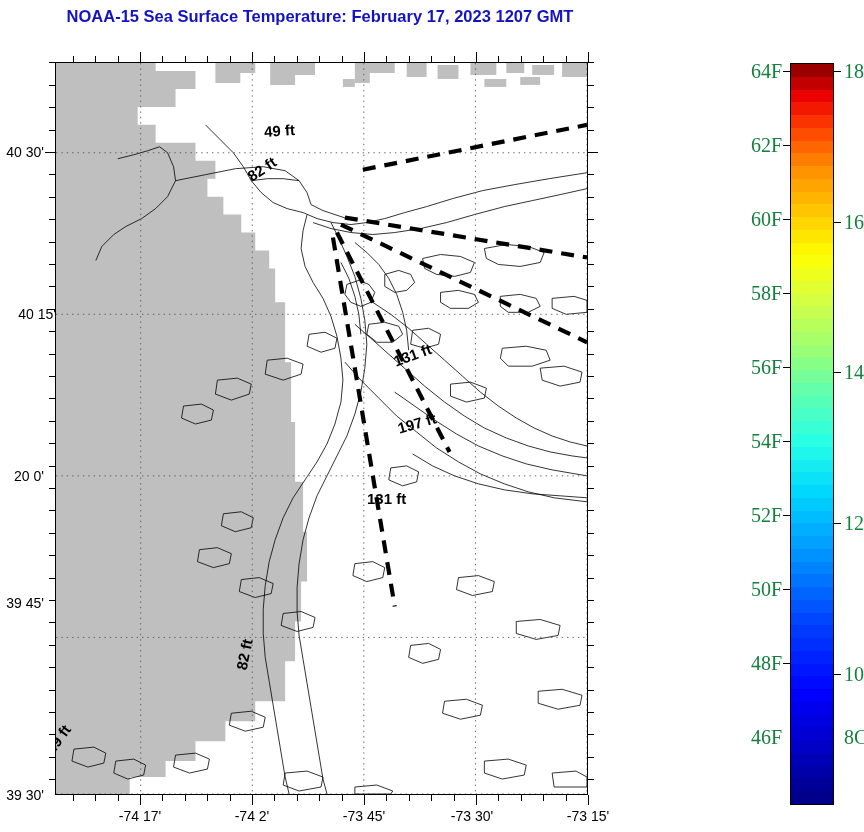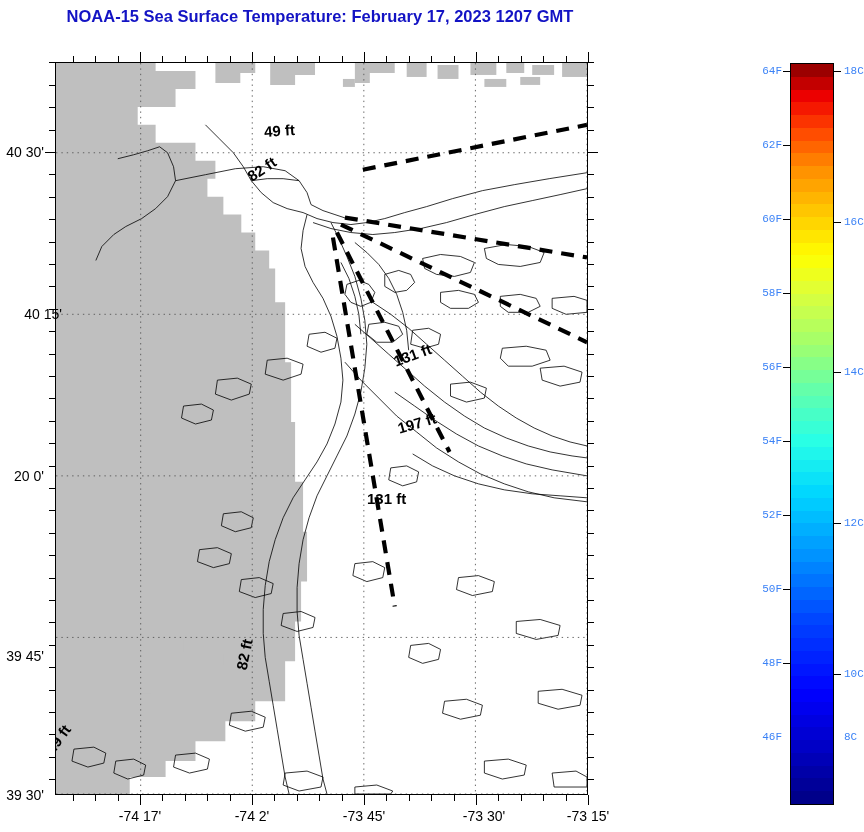--- a/index.html
+++ b/index.html
@@ -99,23 +99,23 @@
   #colorbar {
     position: absolute;
     left: 0; top: 0;
     width: 44px;
     height: 742px;
     border: 1px solid #000;
     box-sizing: border-box;
   }
   .cb-label {
     position: absolute;
-    font-family: Liberation Mono, monospace;
-    font-size: 11px;
-    color: #3b82f6;
+    font-family: Liberation Serif, serif;
+    font-size: 20px;
+    color: #15803d;
     white-space: nowrap;
     transform: translateY(-50%);
   }
   .cb-tick { position: absolute; background: #000; height: 1px; width: 7px; }
 
   #cb-f-labels, #cb-c-labels {
     position: absolute;
     top: 0;
     height: 742px;
     width: 0;
@@ -413,28 +413,28 @@
     <div class="tk" style="top: 650px; width: 6px;"></div>
     <div class="tk" style="top: 672.4px; width: 6px;"></div>
     <div class="tk" style="top: 694.8px; width: 6px;"></div>
     <div class="tk" style="top: 717.2px; width: 6px;"></div>
   </div>
 
 <div id="x-axis-labels">
     <div class="axis-label x-axis-label" style="left: 140px;">-74 17'</div>
     <div class="axis-label x-axis-label" style="left: 252px;">-74 2'</div>
     <div class="axis-label x-axis-label" style="left: 364px;">-73 45'</div>
-    <div class="axis-label x-axis-label" style="left: 484px;">-73 30'</div>
+    <div class="axis-label x-axis-label" style="left: 472px;">-73 30'</div>
     <div class="axis-label x-axis-label" style="left: 588px;">-73 15'</div>
   </div>
 <div id="y-axis-labels">
     <div class="axis-label y-axis-label" style="left: 0px; width: 44px; top: 152px;">40 30'</div>
-    <div class="axis-label y-axis-label" style="left: 18px; width: 44px; top: 314px;">40 15'</div>
+    <div class="axis-label y-axis-label" style="left: 12px; width: 44px; top: 314px;">40 15'</div>
     <div class="axis-label y-axis-label" style="left: 0px; width: 44px; top: 476px;">20 0'</div>
-    <div class="axis-label y-axis-label" style="left: 0px; width: 44px; top: 656px;">39 45'</div>
+    <div class="axis-label y-axis-label" style="left: 0px; width: 44px; top: 603px;">39 45'</div>
     <div class="axis-label y-axis-label" style="left: 0px; width: 44px; top: 795px;">39 30'</div>
   </div>
 
 <div id="colorbar-wrap">
   <div id="colorbar" style="background: linear-gradient(rgb(155, 0, 0) 0%, rgb(155, 0, 0) 1.724%, rgb(195, 0, 0) 1.724%, rgb(195, 0, 0) 3.448%, rgb(236, 0, 0) 3.448%, rgb(236, 0, 0) 5.172%, rgb(245, 24, 0) 5.172%, rgb(245, 24, 0) 6.897%, rgb(251, 51, 0) 6.897%, rgb(251, 51, 0) 8.621%, rgb(255, 77, 0) 8.621%, rgb(255, 77, 0) 10.345%, rgb(255, 101, 0) 10.345%, rgb(255, 101, 0) 12.069%, rgb(255, 125, 0) 12.069%, rgb(255, 125, 0) 13.793%, rgb(255, 147, 0) 13.793%, rgb(255, 147, 0) 15.517%, rgb(255, 164, 0) 15.517%, rgb(255, 164, 0) 17.241%, rgb(255, 181, 0) 17.241%, rgb(255, 181, 0) 18.966%, rgb(255, 198, 0) 18.966%, rgb(255, 198, 0) 20.69%, rgb(255, 214, 0) 20.69%, rgb(255, 214, 0) 22.414%, rgb(255, 230, 0) 22.414%, rgb(255, 230, 0) 24.138%, rgb(255, 246, 0) 24.138%, rgb(255, 246, 0) 25.862%, rgb(250, 255, 9) 25.862%, rgb(250, 255, 9) 27.586%, rgb(238, 255, 29) 27.586%, rgb(238, 255, 29) 29.31%, rgb(226, 255, 50) 29.31%, rgb(226, 255, 50) 31.034%, rgb(212, 255, 66) 31.034%, rgb(212, 255, 66) 32.759%, rgb(198, 255, 79) 32.759%, rgb(198, 255, 79) 34.483%, rgb(183, 255, 91) 34.483%, rgb(183, 255, 91) 36.207%, rgb(168, 255, 103) 36.207%, rgb(168, 255, 103) 37.931%, rgb(152, 255, 118) 37.931%, rgb(152, 255, 118) 39.655%, rgb(135, 255, 135) 39.655%, rgb(135, 255, 135) 41.379%, rgb(118, 255, 152) 41.379%, rgb(118, 255, 152) 43.103%, rgb(100, 255, 170) 43.103%, rgb(100, 255, 170) 44.828%, rgb(86, 255, 184) 44.828%, rgb(86, 255, 184) 46.552%, rgb(71, 255, 199) 46.552%, rgb(71, 255, 199) 48.276%, rgb(56, 255, 214) 48.276%, rgb(56, 255, 214) 50%, rgb(41, 255, 229) 50%, rgb(41, 255, 229) 51.724%, rgb(31, 246, 236) 51.724%, rgb(31, 246, 236) 53.448%, rgb(21, 236, 242) 53.448%, rgb(21, 236, 242) 55.172%, rgb(11, 226, 248) 55.172%, rgb(11, 226, 248) 56.897%, rgb(1, 216, 254) 56.897%, rgb(1, 216, 254) 58.621%, rgb(0, 203, 255) 58.621%, rgb(0, 203, 255) 60.345%, rgb(0, 189, 255) 60.345%, rgb(0, 189, 255) 62.069%, rgb(0, 175, 255) 62.069%, rgb(0, 175, 255) 63.793%, rgb(0, 161, 255) 63.793%, rgb(0, 161, 255) 65.517%, rgb(0, 147, 255) 65.517%, rgb(0, 147, 255) 67.241%, rgb(0, 131, 255) 67.241%, rgb(0, 131, 255) 68.966%, rgb(0, 116, 255) 68.966%, rgb(0, 116, 255) 70.69%, rgb(0, 101, 255) 70.69%, rgb(0, 101, 255) 72.414%, rgb(0, 85, 255) 72.414%, rgb(0, 85, 255) 74.138%, rgb(0, 70, 255) 74.138%, rgb(0, 70, 255) 75.862%, rgb(0, 58, 255) 75.862%, rgb(0, 58, 255) 77.586%, rgb(0, 46, 255) 77.586%, rgb(0, 46, 255) 79.31%, rgb(0, 34, 255) 79.31%, rgb(0, 34, 255) 81.034%, rgb(0, 22, 255) 81.034%, rgb(0, 22, 255) 82.759%, rgb(0, 10, 255) 82.759%, rgb(0, 10, 255) 84.483%, rgb(0, 0, 252) 84.483%, rgb(0, 0, 252) 86.207%, rgb(0, 0, 239) 86.207%, rgb(0, 0, 239) 87.931%, rgb(0, 0, 225) 87.931%, rgb(0, 0, 225) 89.655%, rgb(0, 0, 212) 89.655%, rgb(0, 0, 212) 91.379%, rgb(0, 0, 198) 91.379%, rgb(0, 0, 198) 93.103%, rgb(0, 0, 183) 93.103%, rgb(0, 0, 183) 94.828%, rgb(0, 0, 168) 94.828%, rgb(0, 0, 168) 96.552%, rgb(0, 0, 153) 96.552%, rgb(0, 0, 153) 98.276%, rgb(0, 0, 138) 98.276%, rgb(0, 0, 138) 100%);"></div>
 </div>
 <div id="cb-f-labels">
     <div class="cb-label" style="top: 71px;">64F</div>
     <div class="cb-tick" style="top: 71px;"></div>
     <div class="cb-label" style="top: 145px;">62F</div>

